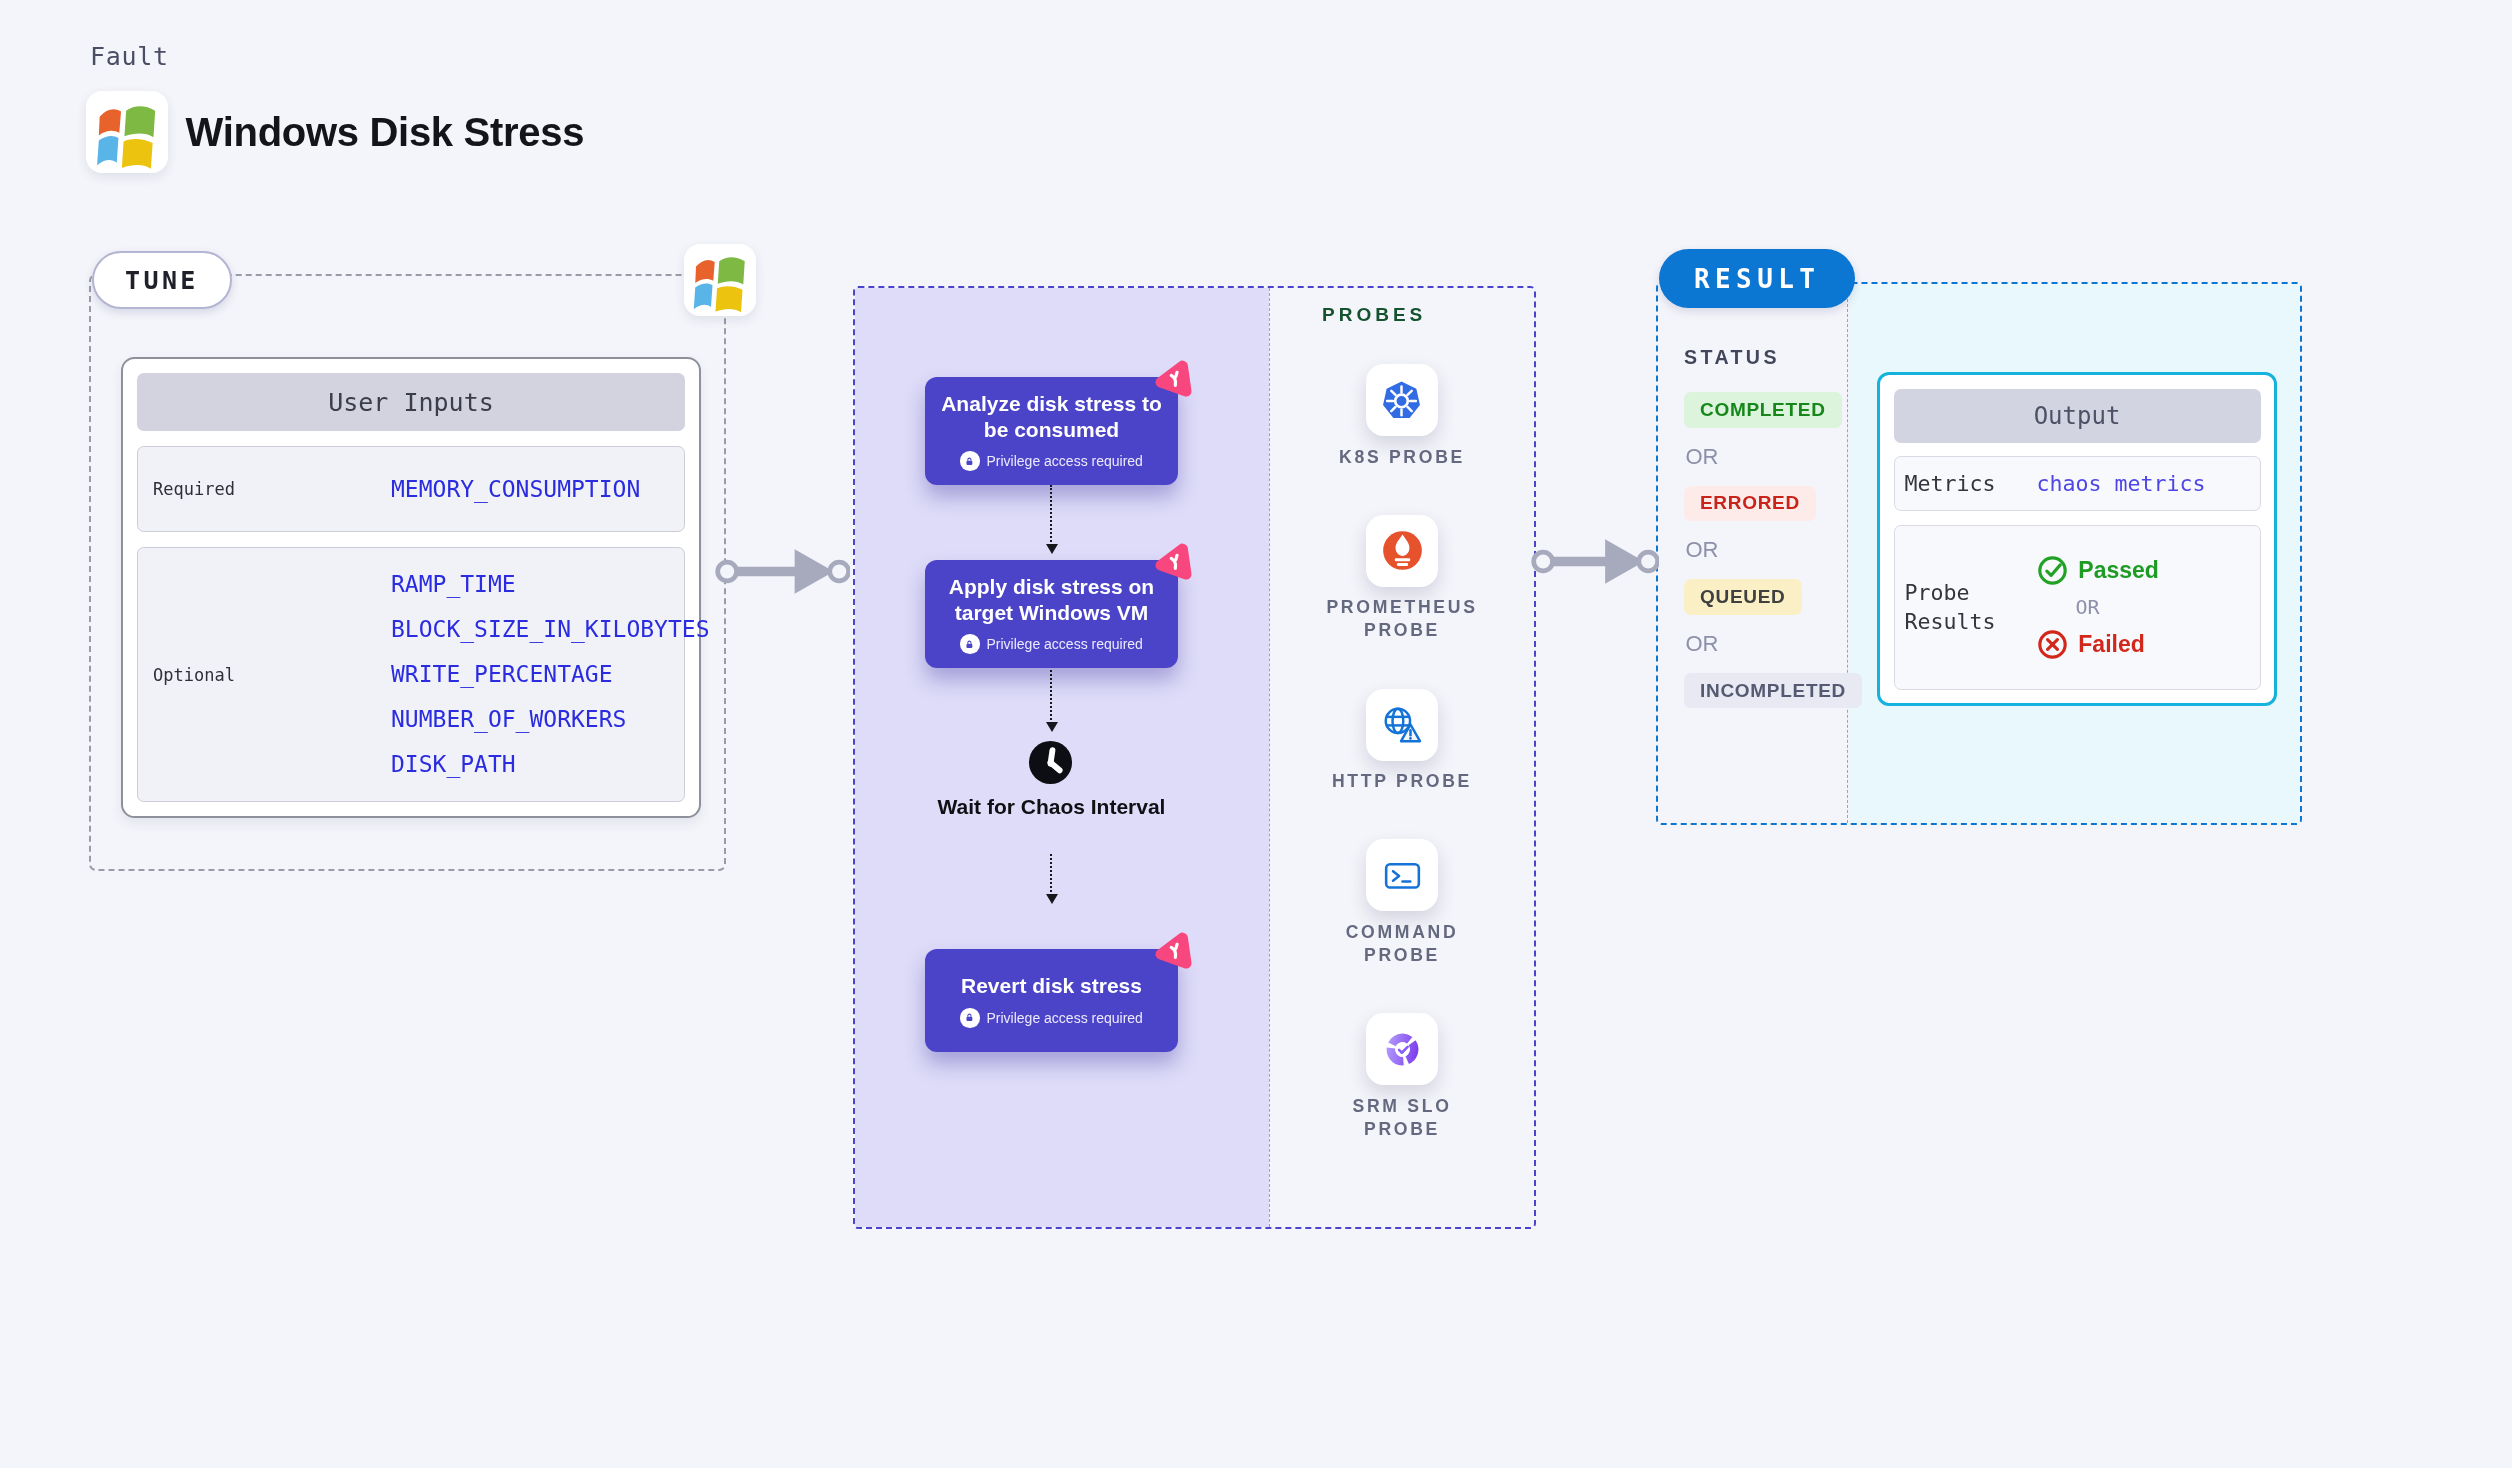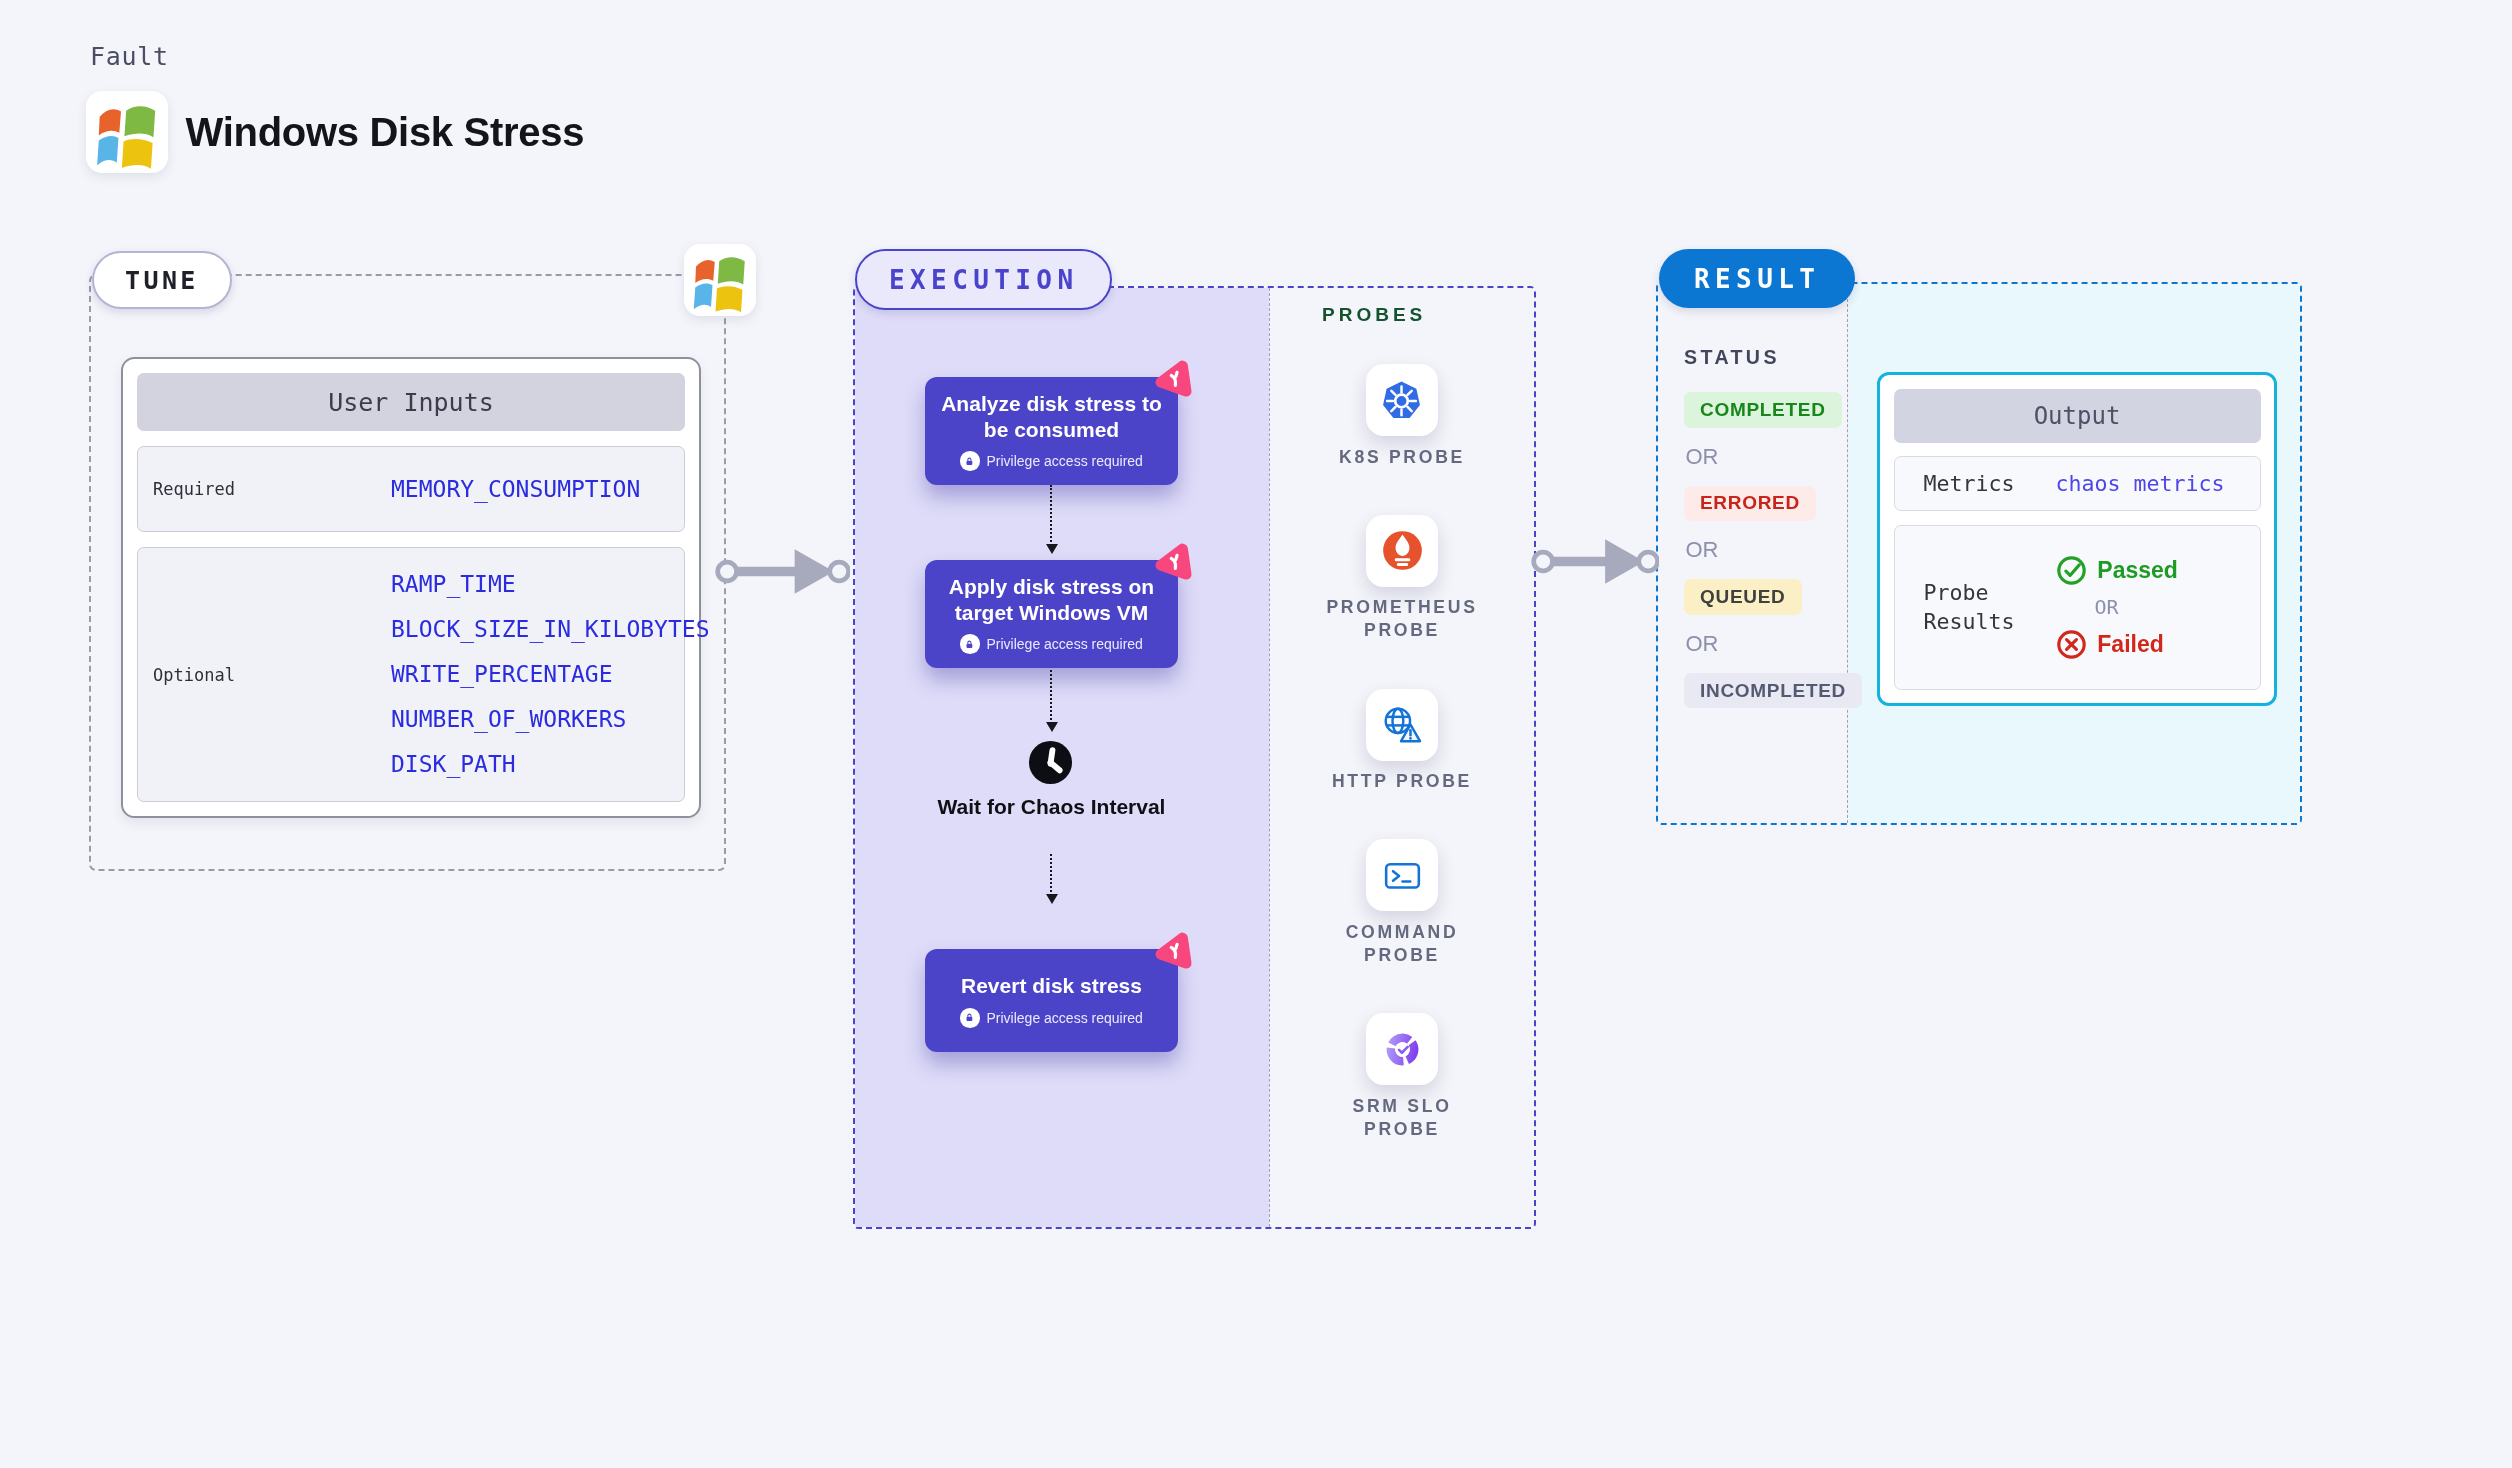--- a/index.html
+++ b/index.html
@@ -104,21 +104,21 @@
   .output-box{position:absolute;left:219px;top:88px;width:400px;height:334px;
               box-sizing:border-box;background:#fff;border:3.4px solid #16b2de;
               border-radius:12px;padding:13.5px;display:flex;flex-direction:column;
               gap:13.5px;}
   .out-header{flex:0 0 54px;background:#d3d4e1;border-radius:6.8px;display:flex;
               align-items:center;justify-content:center;font-size:24px;color:#4e5166;}
   .out-row{background:#f8f9fc;border:1.4px solid #d9dae4;border-radius:6.8px;
            display:flex;align-items:center;box-sizing:border-box;}
   .out-row.metrics{flex:0 0 55px;}
   .out-row.probe-results{flex:1;}
-  .out-label{flex:0 0 132px;padding-left:29px;font-size:21.6px;color:#34353d;
+  .out-label{flex:0 0 132px;padding-left:10px;font-size:21.6px;color:#34353d;
              line-height:1.35;}
   .metrics-value{font-size:21.6px;font-weight:500;color:#4e46e6;cursor:pointer;}
   .pr-content{display:flex;flex-direction:column;gap:9.5px;padding:13.5px 0;}
   .pr-line{display:flex;align-items:center;gap:10.8px;font-size:23px;font-weight:bold;}
   .pr-line.passed{color:#1d9b22;}
   .pr-line.failed{color:#d2281c;}
   .pr-or{font-size:20px;font-weight:500;color:#8d90aa;margin-left:39px;}
 </style>
 </head>
 <body>
@@ -319,21 +319,20 @@
               <circle cx="50" cy="50" r="27" fill="none" stroke="url(#srmg)" stroke-width="20" stroke-dasharray="47.5 9" transform="rotate(-35 50 50)"></circle>
               <circle cx="50" cy="50" r="17" fill="#fff"></circle>
               <path d="M42 51 l6.5 6.5 L62 44" fill="none" stroke="#8b5cf6" stroke-width="6" stroke-linecap="round" stroke-linejoin="round"></path>
             </svg>
           </div>
           <div class="probe-label">SRM SLO PROBE</div>
         </div>
       </div>
     </div>
   </div>
-  <div class="abs pill exec-pill">EXECUTION</div>
 
   <svg class="abs h-arrow" style="left:1531px;top:531px;" width="128" height="61" viewBox="0 0 190 90">
     <line x1="22" y1="45" x2="132" y2="45" stroke="#a7a9bd" stroke-width="14"></line>
     <polygon points="110,12 168,45 110,78" fill="#a7a9bd"></polygon>
     <circle cx="18" cy="45" r="14" fill="#f4f5fa" stroke="#a7a9bd" stroke-width="7"></circle>
     <circle cx="174" cy="45" r="14" fill="#f4f5fa" stroke="#a7a9bd" stroke-width="7"></circle>
   </svg>
 
   <div class="abs result-box">
     <div class="cyan-panel"></div>

